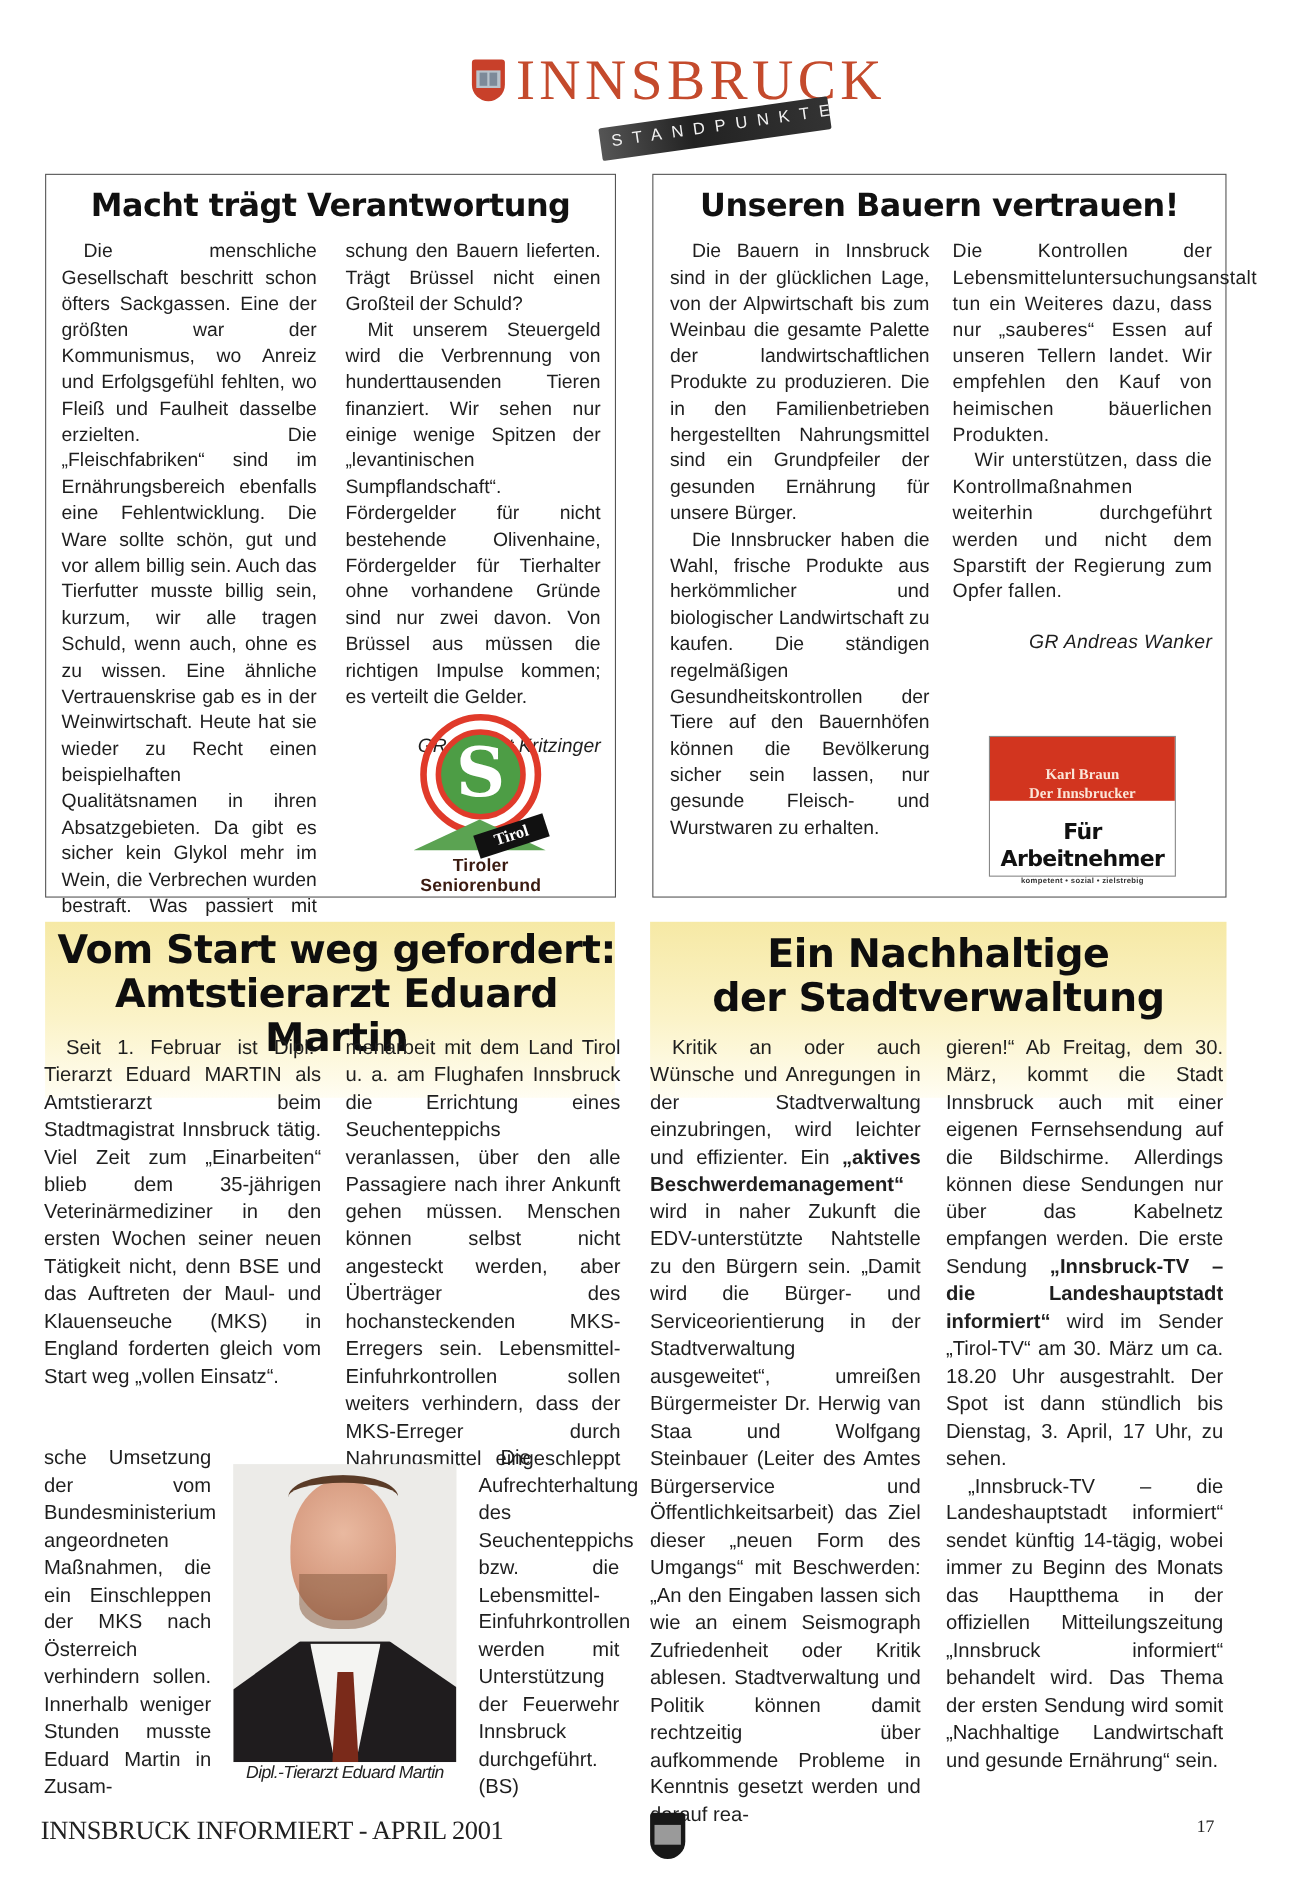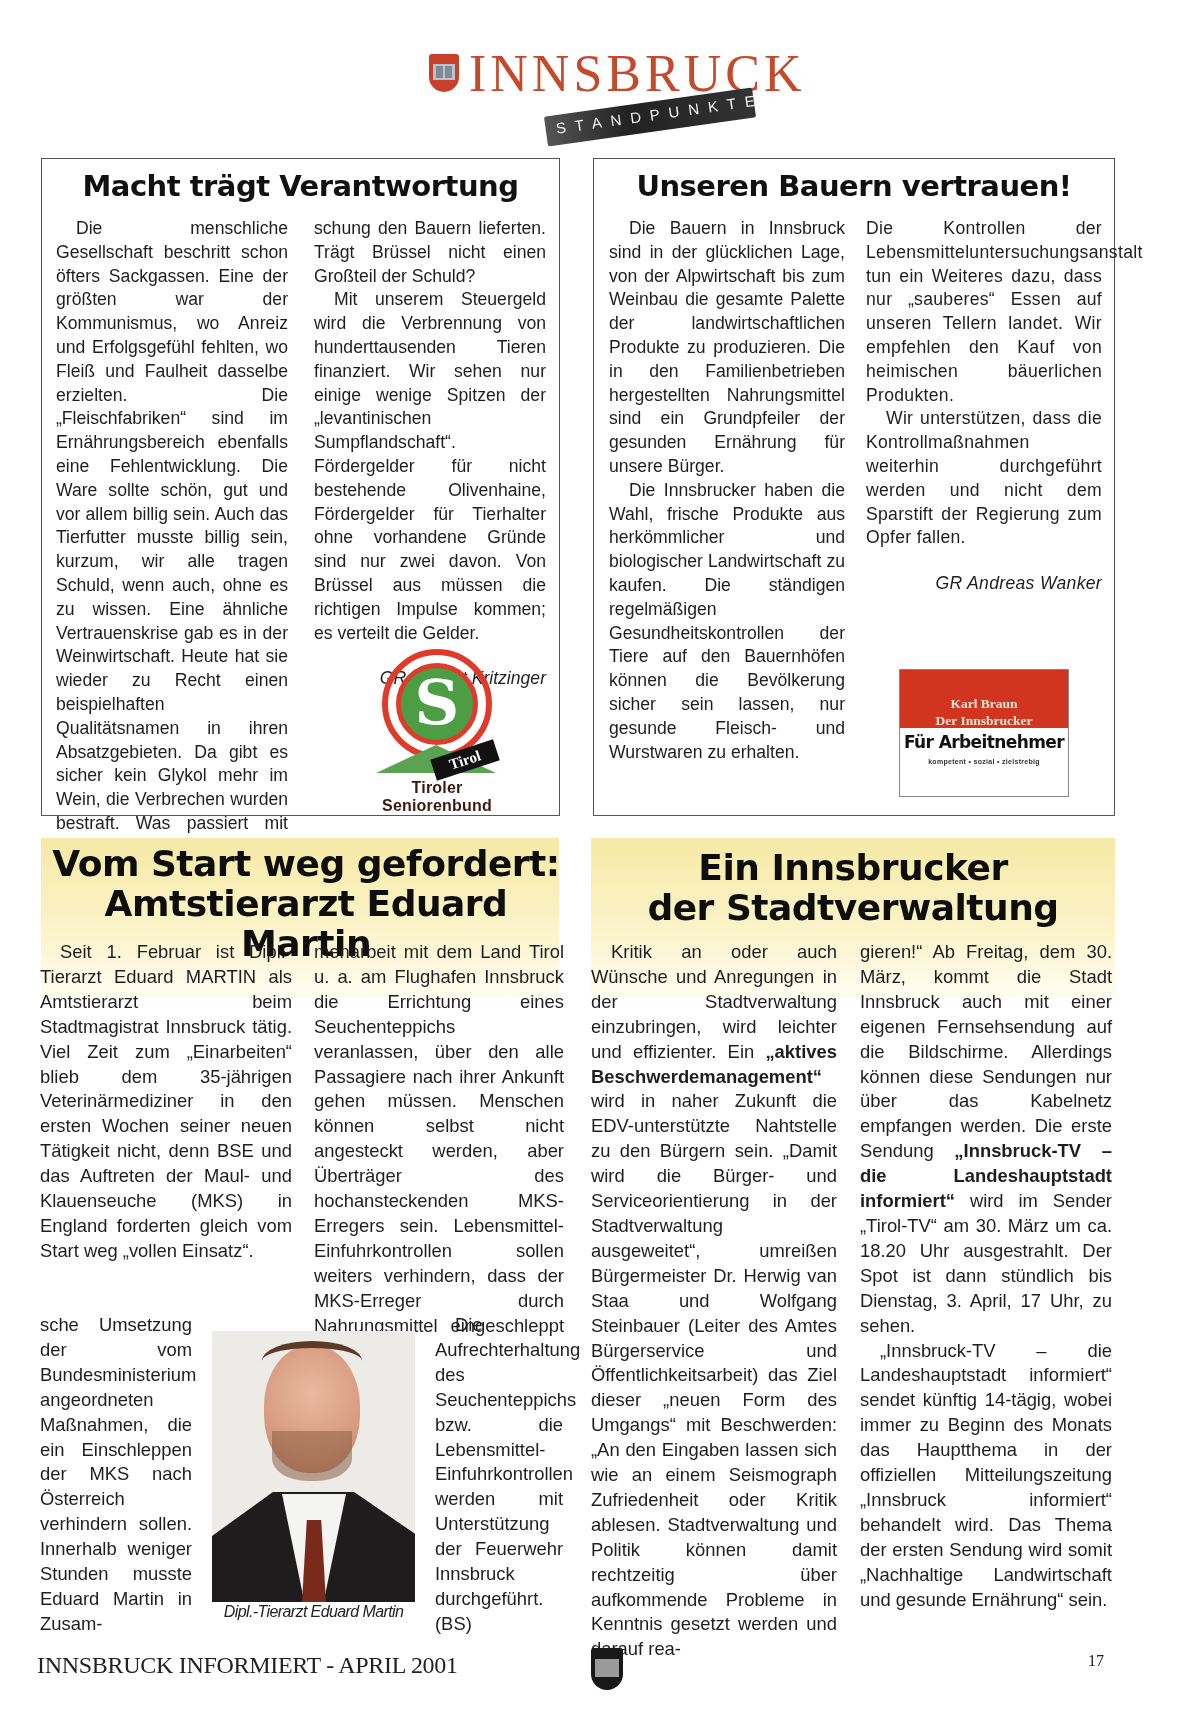--- a/index.html
+++ b/index.html
@@ -47,22 +47,22 @@
   .sb-tirol { position:absolute; left:60px; top:100px; width:66px; height:22px; background:#111; color:#fff;
               transform:rotate(-18deg); font-family:"Liberation Serif", serif; font-weight:bold; font-size:15px;
               text-align:center; line-height:22px; }
   .sb-caption { position:absolute; left:0; top:130px; width:130px; text-align:center; font-weight:bold;
                 font-size:16px; color:#3a1a10; letter-spacing:0.2px; }
 
   
   .braun { position:absolute; left:305px; top:510px; width:168px; height:126px; border:1px solid #888; background:#fff; }
   .braun-top { height:58px; background:#d2351f; color:#fbe6d8; text-align:center;
                font-family:"Liberation Serif", serif; font-weight:bold; font-size:13.5px; line-height:17px; padding-top:25px; box-sizing:border-box; }
-  .braun-main { text-align:center; font-family:"DejaVu Sans", sans-serif; font-weight:bold; font-size:17px;
-                letter-spacing:-0.6px; margin-top:4px; color:#111; }
+  .braun-main { text-align:center; font-family:"DejaVu Sans", sans-serif; font-weight:bold; font-size:20px;
+                letter-spacing:-0.6px; margin-top:16px; color:#111; }
   .braun-tag { text-align:center; font-size:7px; font-weight:bold; margin-top:6px; color:#333; letter-spacing:0.3px; }
 
   
   .headband { position:absolute; background:linear-gradient(180deg,#f6e9a5 0%,#fbf3c8 55%,#fffdf2 100%); }
   .hb-left { left:41px; top:838px; width:518px; height:160px; }
   .hb-right { left:591px; top:838px; width:524px; height:160px; }
   .big-h { position:absolute; margin:0; text-align:center; font-family:"DejaVu Sans", sans-serif; font-weight:bold;
            font-size:36px; line-height:40px; color:#0e0e0e; letter-spacing:-0.5px; }
   .col2 { position:absolute; font-size:18.4px; line-height:24.9px; text-align:justify; color:#1e1e1e; }
   .col2 p { margin:0; text-indent:20px; }
@@ -169,21 +169,21 @@
   <div class="shirt"></div>
   <div class="tie"></div>
   <div class="head"></div>
   <div class="beard"></div>
   <div class="hair"></div>
 </div>
 <div class="caption">Dipl.-Tierarzt Eduard Martin</div>
 
 <div class="headband hb-right"></div>
 <div class="big-h" style="left:591px; top:848px; width:524px;">
-  <div>Ein Innsbrucker</div>
+  <div>Ein Nachhaltige</div>
   <div>der Stadtverwaltung</div>
 </div>
 
 <div class="col2" style="left:591px; top:940px; width:246px;">
   <p><span>Kritik an oder auch Wünsche und Anregungen in der Stadtverwaltung einzubringen, wird leichter und effizienter. Ein </span><b>„aktives Beschwerdemanagement“</b><span> wird in naher Zukunft die EDV-unterstützte Nahtstelle zu den Bürgern sein. „Damit wird die Bürger- und Serviceorientierung in der Stadtverwaltung ausgeweitet“, umreißen Bürgermeister Dr. Herwig van Staa und Wolfgang Steinbauer (Leiter des Amtes Bürgerservice und Öffentlichkeitsarbeit) das Ziel dieser „neuen Form des Umgangs“ mit Beschwerden: „An den Eingaben lassen sich wie an einem Seismograph Zufriedenheit oder Kritik ablesen. Stadtverwaltung und Politik können damit rechtzeitig über aufkommende Probleme in Kenntnis gesetzt werden und darauf rea-</span></p>
 </div>
 <div class="col2" style="left:860px; top:940px; width:252px;">
   <p class="noindent"><span>gieren!“ Ab Freitag, dem 30. März, kommt die Stadt Innsbruck auch mit einer eigenen Fernsehsendung auf die Bildschirme. Allerdings können diese Sendungen nur über das Kabelnetz empfangen werden. Die erste Sendung </span><b>„Innsbruck-TV – die Landeshauptstadt informiert“</b><span> wird im Sender „Tirol-TV“ am 30. März um ca. 18.20 Uhr ausgestrahlt. Der Spot ist dann stündlich bis Dienstag, 3. April, 17 Uhr, zu sehen.</span></p>
   <p>„Innsbruck-TV – die Landeshauptstadt informiert“ sendet künftig 14-tägig, wobei immer zu Beginn des Monats das Hauptthema in der offiziellen Mitteilungszeitung „Innsbruck informiert“ behandelt wird. Das Thema der ersten Sendung wird somit „Nachhaltige Landwirtschaft und gesunde Ernährung“ sein.</p>
 </div>

